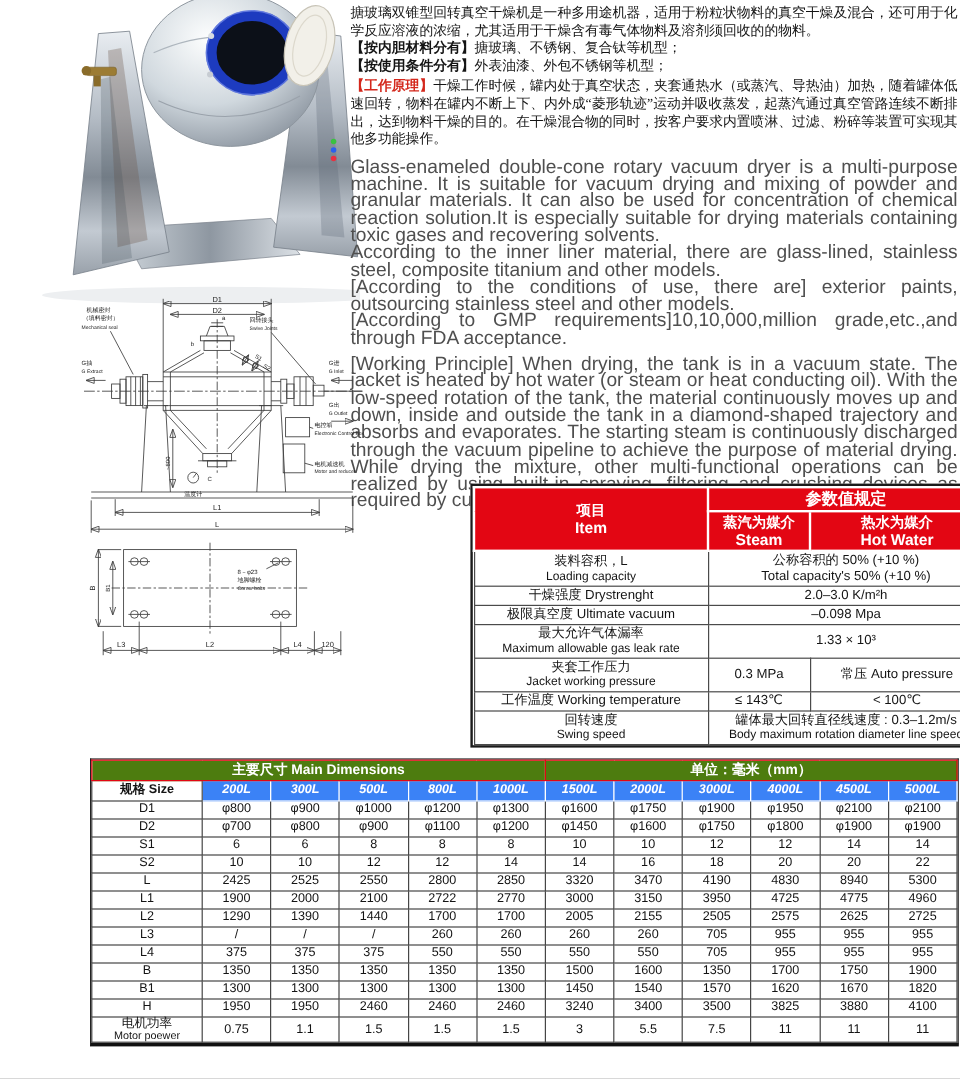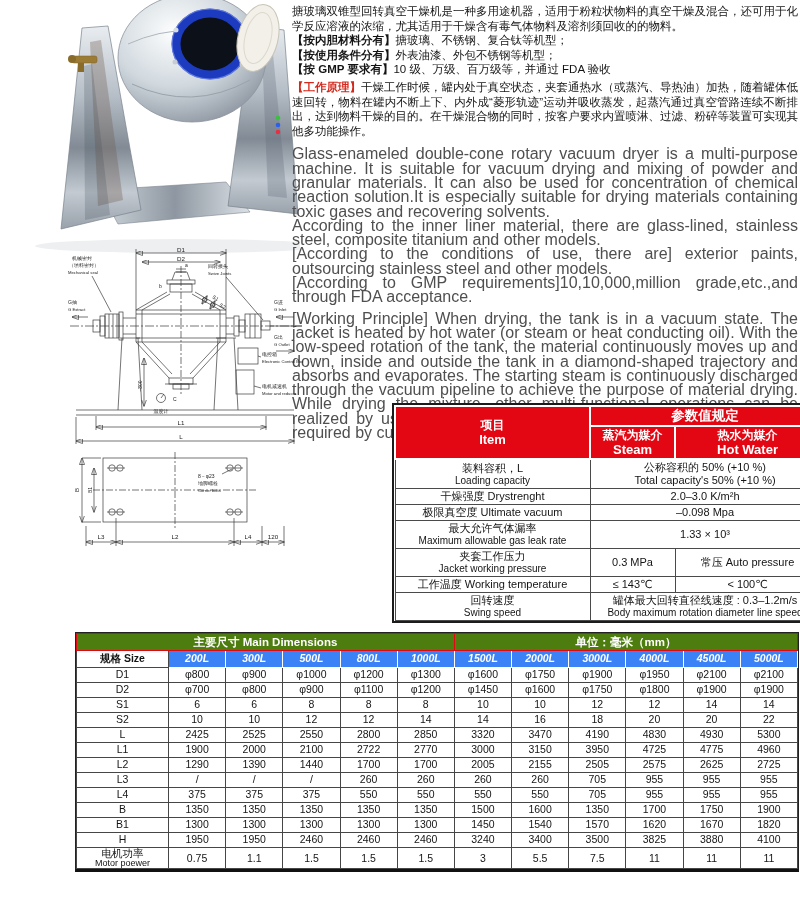--- a/index.html
+++ b/index.html
@@ -1,21 +1,21 @@
 <!DOCTYPE html>
 <html><head>
 <meta charset="utf-8">
 <style>
   html,body{margin:0;padding:0;background:#9a9a9a;}
   .page{position:relative;width:800px;height:899px;background:#fff;margin:0 auto;
         font-family:"Liberation Sans","DejaVu Sans",sans-serif;overflow:hidden;}
 
   
   .right-col{position:absolute;left:292px;top:4px;width:506px;}
-  .cn{color:#141414;font-size:11.5px;line-height:14.6px;text-align:justify;margin:0;}
+  .cn{color:#141414;font-size:11.5px;line-height:14.6px;text-align:justify;margin:0;font-family:Liberation Serif, serif;}
   .cn .tag{font-weight:bold;}
   .tag-red{color:#d4281c;font-weight:bold;}
   .principle-cn{margin-top:3px;}
   .en{color:#4f4f4f;font-size:16px;line-height:14.3px;text-align:justify;margin:0;}
   .en.first{margin-top:9px;}
   .en.principle-en{margin-top:7px;}
 
   
   .photo{position:absolute;left:0;top:0;}
 
@@ -119,21 +119,20 @@
       <circle cx="278" cy="118" r="2.3" fill="#39c23f"></circle>
       <circle cx="278" cy="125" r="2.3" fill="#2a60ee"></circle>
       <circle cx="278" cy="132" r="2.3" fill="#ea3040"></circle>
     </g>
   </svg>
 
   <div class="right-col">
     <p class="cn"><span>搪玻璃双锥型回转真空干燥机是一种多用途机器，适用于粉粒状物料的真空干燥及混合，还可用于化学反应溶液的浓缩，尤其适用于干燥含有毒气体物料及溶剂须回收的的物料。</span></p>
     <div class="cn"><span class="tag">【按内胆材料分有】</span><span>搪玻璃、不锈钢、复合钛等机型；</span></div>
     <div class="cn"><span class="tag">【按使用条件分有】</span><span>外表油漆、外包不锈钢等机型；</span></div>
-    <div class="cn"><span class="tag">【按 GMP 要求有】</span><span>10 级、万级、百万级等，并通过 FDA 验收</span></div>
     <p class="cn principle-cn"><span class="tag-red">【工作原理】</span><span>干燥工作时候，罐内处于真空状态，夹套通热水（或蒸汽、导热油）加热，随着罐体低速回转，物料在罐内不断上下、内外成“菱形轨迹”运动并吸收蒸发，起蒸汽通过真空管路连续不断排出，达到物料干燥的目的。在干燥混合物的同时，按客户要求内置喷淋、过滤、粉碎等装置可实现其他多功能操作。</span></p>
     <p class="en first">Glass-enameled double-cone rotary vacuum dryer is a multi-purpose machine. It is suitable for vacuum drying and mixing of powder and granular materials. It can also be used for concentration of chemical reaction solution.It is especially suitable for drying materials containing toxic gases and recovering solvents.</p>
     <p class="en">According to the inner liner material, there are glass-lined, stainless steel, composite titanium and other models.</p>
     <p class="en">[According to the conditions of use, there are] exterior paints, outsourcing stainless steel and other models.</p>
     <p class="en">[According to GMP requirements]10,10,000,million grade,etc.,and through FDA acceptance.</p>
     <p class="en principle-en">[Working Principle] When drying, the tank is in a vacuum state. The jacket is heated by hot water (or steam or heat conducting oil). With the low-speed rotation of the tank, the material continuously moves up and down, inside and outside the tank in a diamond-shaped trajectory and absorbs and evaporates. The starting steam is continuously discharged through the vacuum pipeline to achieve the purpose of material drying. While drying the mixture, other multi-functional operations can be realized by using built-in spraying, filtering and crushing devices as required by customers.</p>
   </div>
 
   <svg class="diag1" width="240" height="205" viewBox="0 0 240 205">
     <defs>
@@ -510,21 +509,21 @@
             </td>
             <td>2425</td>
             <td>2525</td>
             <td>2550</td>
             <td>2800</td>
             <td>2850</td>
             <td>3320</td>
             <td>3470</td>
             <td>4190</td>
             <td>4830</td>
-            <td>4930</td>
+            <td>8940</td>
             <td>5300</td>
           </tr>
           <tr>
             <td class="row-label">
               <div>L1</div>
             </td>
             <td>1900</td>
             <td>2000</td>
             <td>2100</td>
             <td>2722</td>

